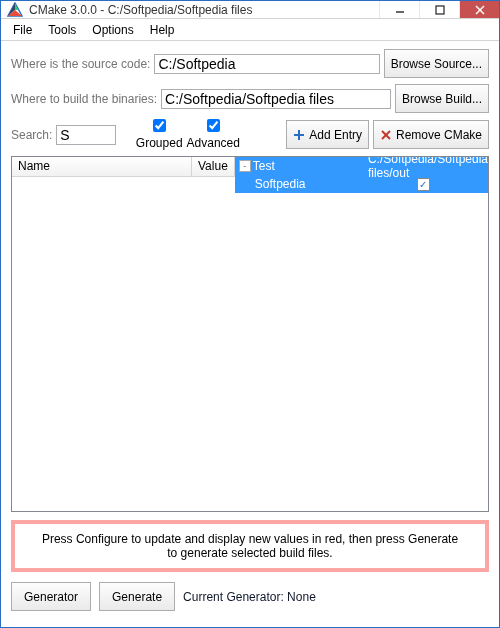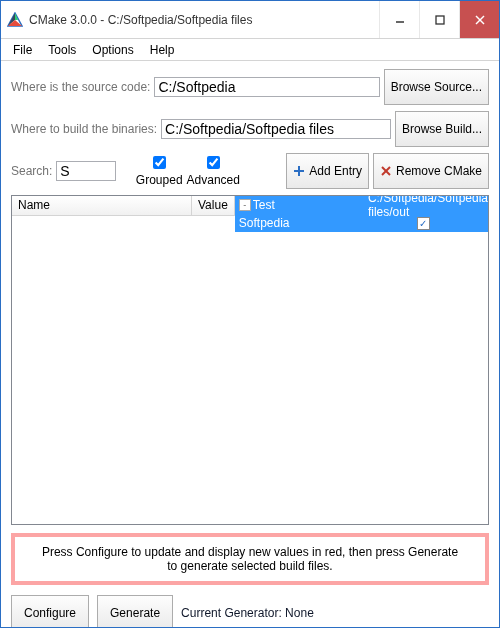--- a/index.html
+++ b/index.html
@@ -1,29 +1,29 @@
 <!DOCTYPE html>
 <html><head>
 <meta charset="utf-8">
 <style>
 * { box-sizing: border-box; margin: 0; padding: 0; font-family: "Segoe UI", Tahoma, sans-serif; font-size: 12px; }
 body { background: #fff; width: 500px; height: 628px; border: 1px solid #2a6ec4; overflow: hidden; }
-.titlebar { height: 38px; background: #fff; display: flex; align-items: center; border-bottom: 1px solid #d4d4d4; }
+.titlebar { height: 18px; background: #fff; display: flex; align-items: center; border-bottom: 1px solid #d4d4d4; }
 .titlebar .app-icon { width: 16px; height: 16px; margin: 0 6px; }
 .titlebar .title { flex: 1; color: #333; font-size: 12px; }
 .win-btns { display: flex; height: 100%; }
 .win-btn { width: 40px; display: flex; align-items: center; justify-content: center; border-left: 1px solid #e8e8e8; }
 .win-btn.close { background: #c75050; color: #fff; }
 .menubar { height: 22px; background: #fff; display: flex; align-items: center; padding: 0 4px; border-bottom: 1px solid #d4d4d4; }
 .menubar .menu-item { padding: 2px 8px; cursor: default; }
 .content { padding: 8px 10px 6px 10px; display: flex; flex-direction: column; height: calc(628px - 30px - 22px); }
 .row { display: flex; align-items: center; margin-bottom: 6px; gap: 4px; }
 .row label { color: #737373; white-space: nowrap; }
 input[type=text] { border: 1px solid #abadb3; background: #fff; height: 20px; padding: 1px 3px; font-size: 14px; }
-.btn { height: 36px; background: linear-gradient(#fdfdfd,#eaeaea); border: 1px solid #acacac; padding: 0 6px; font-size: 12px; display: inline-flex; align-items: center; gap: 4px; cursor: default; white-space: nowrap; }
+.btn { height: 29px; background: linear-gradient(#fdfdfd,#eaeaea); border: 1px solid #acacac; padding: 0 6px; font-size: 12px; display: inline-flex; align-items: center; gap: 4px; cursor: default; white-space: nowrap; }
 .cb { display: inline-flex; align-items: center; gap: 4px; flex-direction: column; }
 input[type=checkbox] { width: 13px; height: 13px; }
 .table-wrap { flex: 1; border: 1px solid #828790; background: #fff; margin-bottom: 8px; display: flex; flex-direction: row; overflow: hidden; }
 .thead { display: flex; background: linear-gradient(#fff,#f1f1f1); border-bottom: 1px solid #d4d4d4; height: 20px; }
 .th { padding: 2px 6px; border-right: 1px solid #d4d4d4; }
 .th.name { width: 180px; }
 .th.value { flex: 1; }
 .tbody { flex: 1; overflow: auto; }
 .trow { display: flex; height: 18px; align-items: center; color: #fff; }
 .trow.sel { background: #3399ff; }
@@ -127,31 +127,31 @@
     </div>
     <div class="tbody" id="tbody">
         <div class="trow sel">
           <div class="tcell name">
             <span class="tree-toggle">-</span>
             <span>Test</span>
           </div>
           <div class="tcell value">C:/Softpedia/Softpedia files/out</div>
         </div>
         <div class="trow sel">
-          <div class="tcell name" style="padding-left: 4px;">
+          <div class="tcell name" style="padding-left: 20px;">
             <span>Softpedia</span>
           </div>
           <div class="tcell value">
             <span class="small-cb">✓</span>
           </div>
         </div>
       </div>
   </div>
 
   <div class="info-box">Press Configure to update and display new values in red, then press Generate to generate selected build files.</div>
 
   <div class="bottom-row">
-    <button class="btn">Configure</button>
+    <button class="btn">Generator</button>
     <button class="btn">Generate</button>
     <span class="generator-label">Current Generator: None</span>
   </div>
 
 </div>
 
 </body></html>

